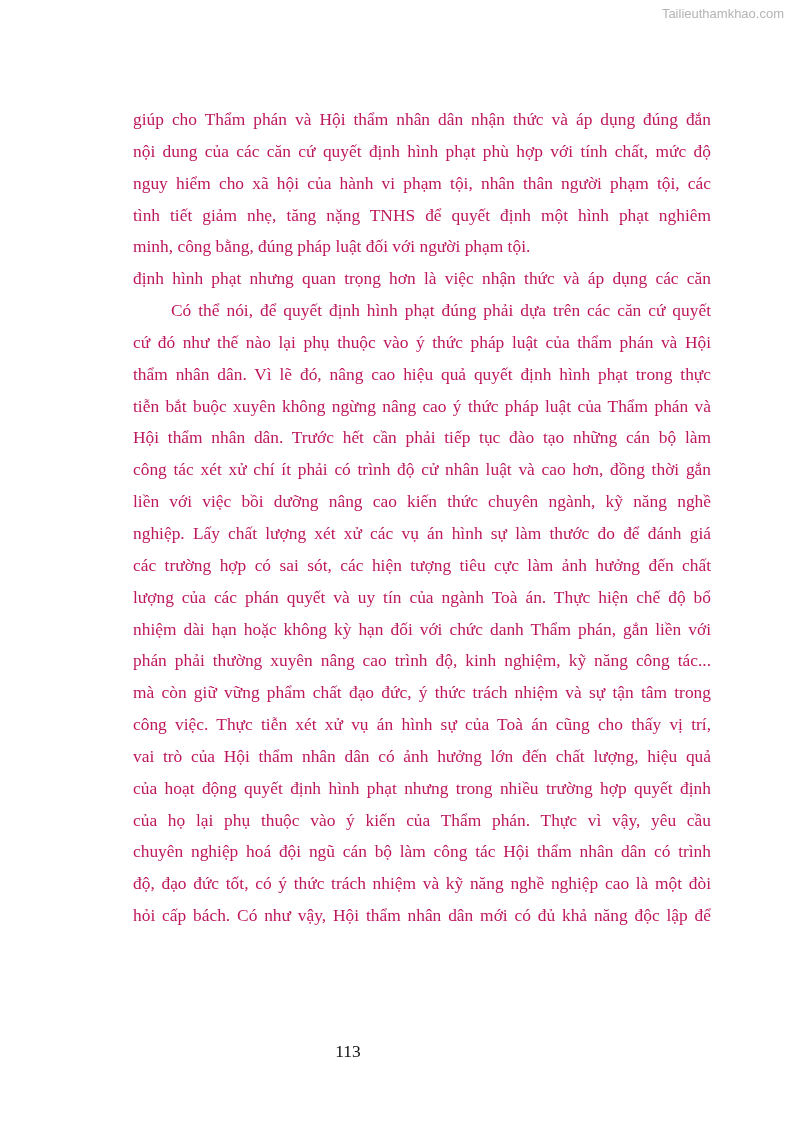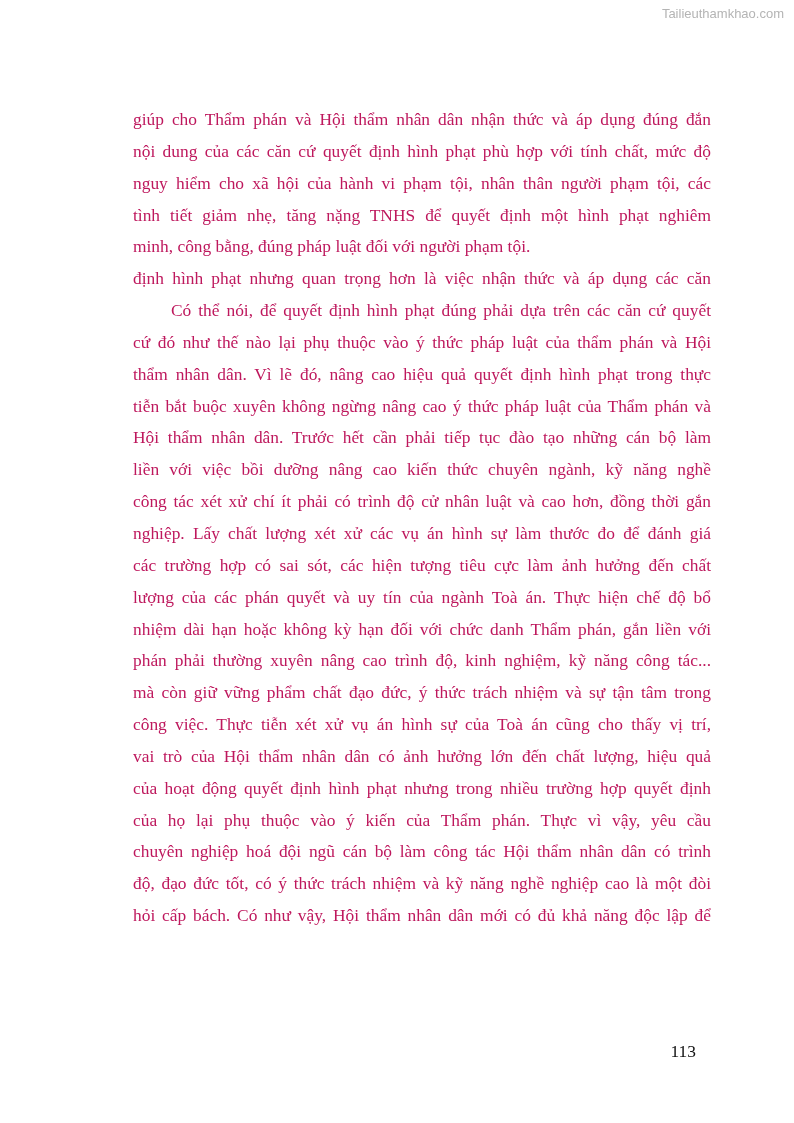--- a/index.html
+++ b/index.html
@@ -45,21 +45,21 @@
       text-align-last: left;
     }
     .line.indent {
       padding-left: 38px;
     }
     .page-number {
       position: absolute;
       top: 1041px;
       left: 0;
       width: 696px;
-      text-align: right;
+      text-align: center;
       font-family: "Liberation Serif", serif;
       font-size: 17.4px;
       color: #111111;
     }
   </style>
 </head>
 <body>
 
 <div class="watermark">Tailieuthamkhao.com</div>
 
@@ -71,22 +71,22 @@
     <span class="line">tình tiết giảm nhẹ, tăng nặng TNHS để quyết định một hình phạt nghiêm</span>
     <span class="line last">minh, công bằng, đúng pháp luật đối với người phạm tội.</span>
   </div>
   <div>
     <span class="line">định hình phạt nhưng quan trọng hơn là việc nhận thức và áp dụng các căn</span>
     <span class="line indent">Có thể nói, để quyết định hình phạt đúng phải dựa trên các căn cứ quyết</span>
     <span class="line">cứ đó như thế nào lại phụ thuộc vào ý thức pháp luật của thẩm phán và Hội</span>
     <span class="line">thẩm nhân dân. Vì lẽ đó, nâng cao hiệu quả quyết định hình phạt trong thực</span>
     <span class="line">tiễn bắt buộc xuyên không ngừng nâng cao ý thức pháp luật của Thẩm phán và</span>
     <span class="line">Hội thẩm nhân dân. Trước hết cần phải tiếp tục đào tạo những cán bộ làm</span>
+    <span class="line">công tác xét xử chí ít phải có trình độ cử nhân luật và cao hơn, đồng thời gắn</span>
     <span class="line">liền với việc bồi dưỡng nâng cao kiến thức chuyên ngành, kỹ năng nghề</span>
-    <span class="line">công tác xét xử chí ít phải có trình độ cử nhân luật và cao hơn, đồng thời gắn</span>
     <span class="line">nghiệp. Lấy chất lượng xét xử các vụ án hình sự làm thước đo để đánh giá</span>
     <span class="line">các trường hợp có sai sót, các hiện tượng tiêu cực làm ảnh hưởng đến chất</span>
     <span class="line">lượng của các phán quyết và uy tín của ngành Toà án. Thực hiện chế độ bổ</span>
     <span class="line">nhiệm dài hạn hoặc không kỳ hạn đối với chức danh Thẩm phán, gắn liền với</span>
     <span class="line">phán phải thường xuyên nâng cao trình độ, kinh nghiệm, kỹ năng công tác...</span>
     <span class="line">mà còn giữ vững phẩm chất đạo đức, ý thức trách nhiệm và sự tận tâm trong</span>
     <span class="line">công việc. Thực tiễn xét xử vụ án hình sự của Toà án cũng cho thấy vị trí,</span>
     <span class="line">vai trò của Hội thẩm nhân dân có ảnh hưởng lớn đến chất lượng, hiệu quả</span>
     <span class="line">của hoạt động quyết định hình phạt nhưng trong nhiều trường hợp quyết định</span>
     <span class="line">của họ lại phụ thuộc vào ý kiến của Thẩm phán. Thực vì vậy, yêu cầu</span>

